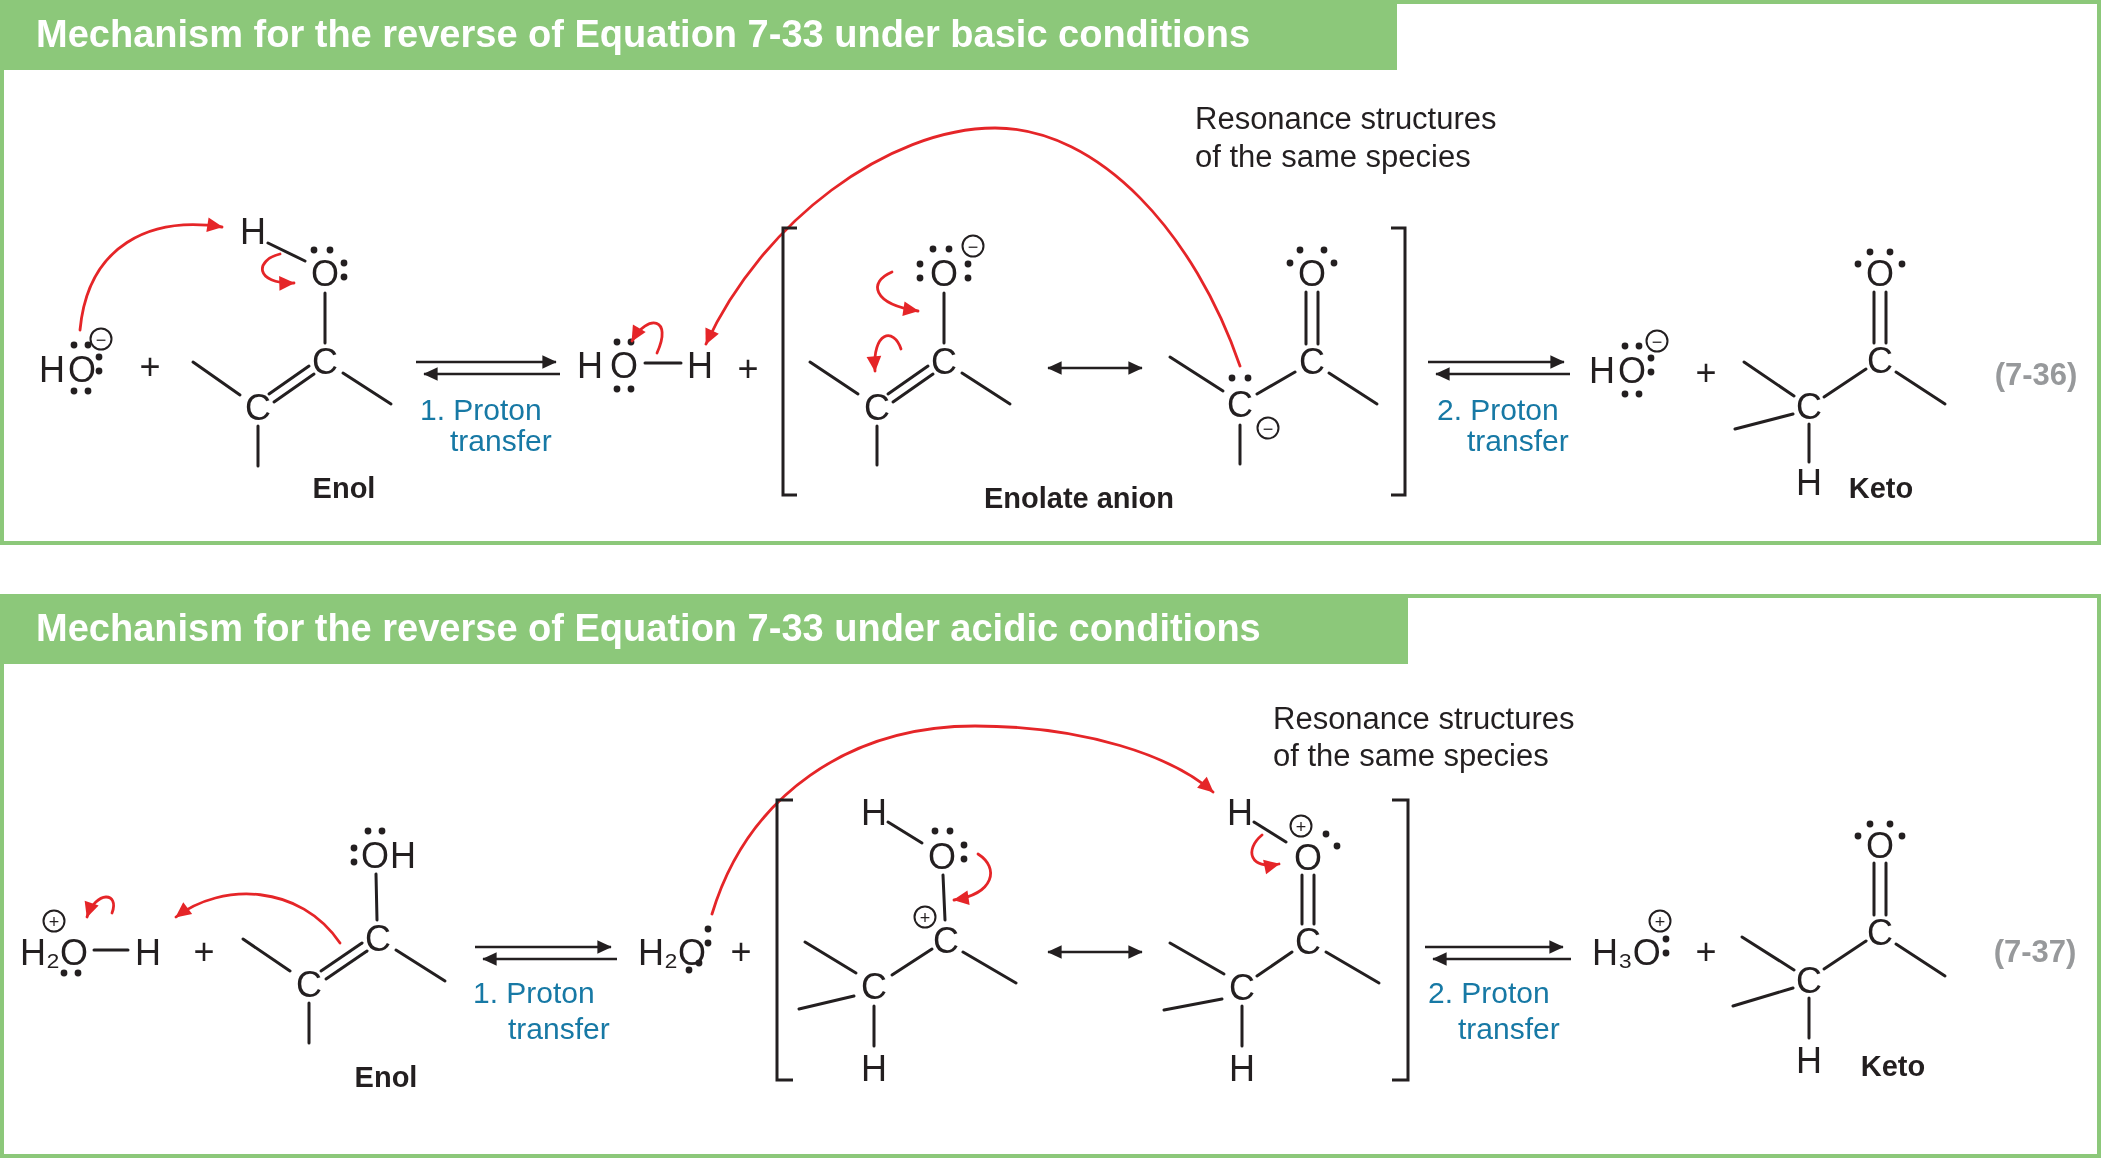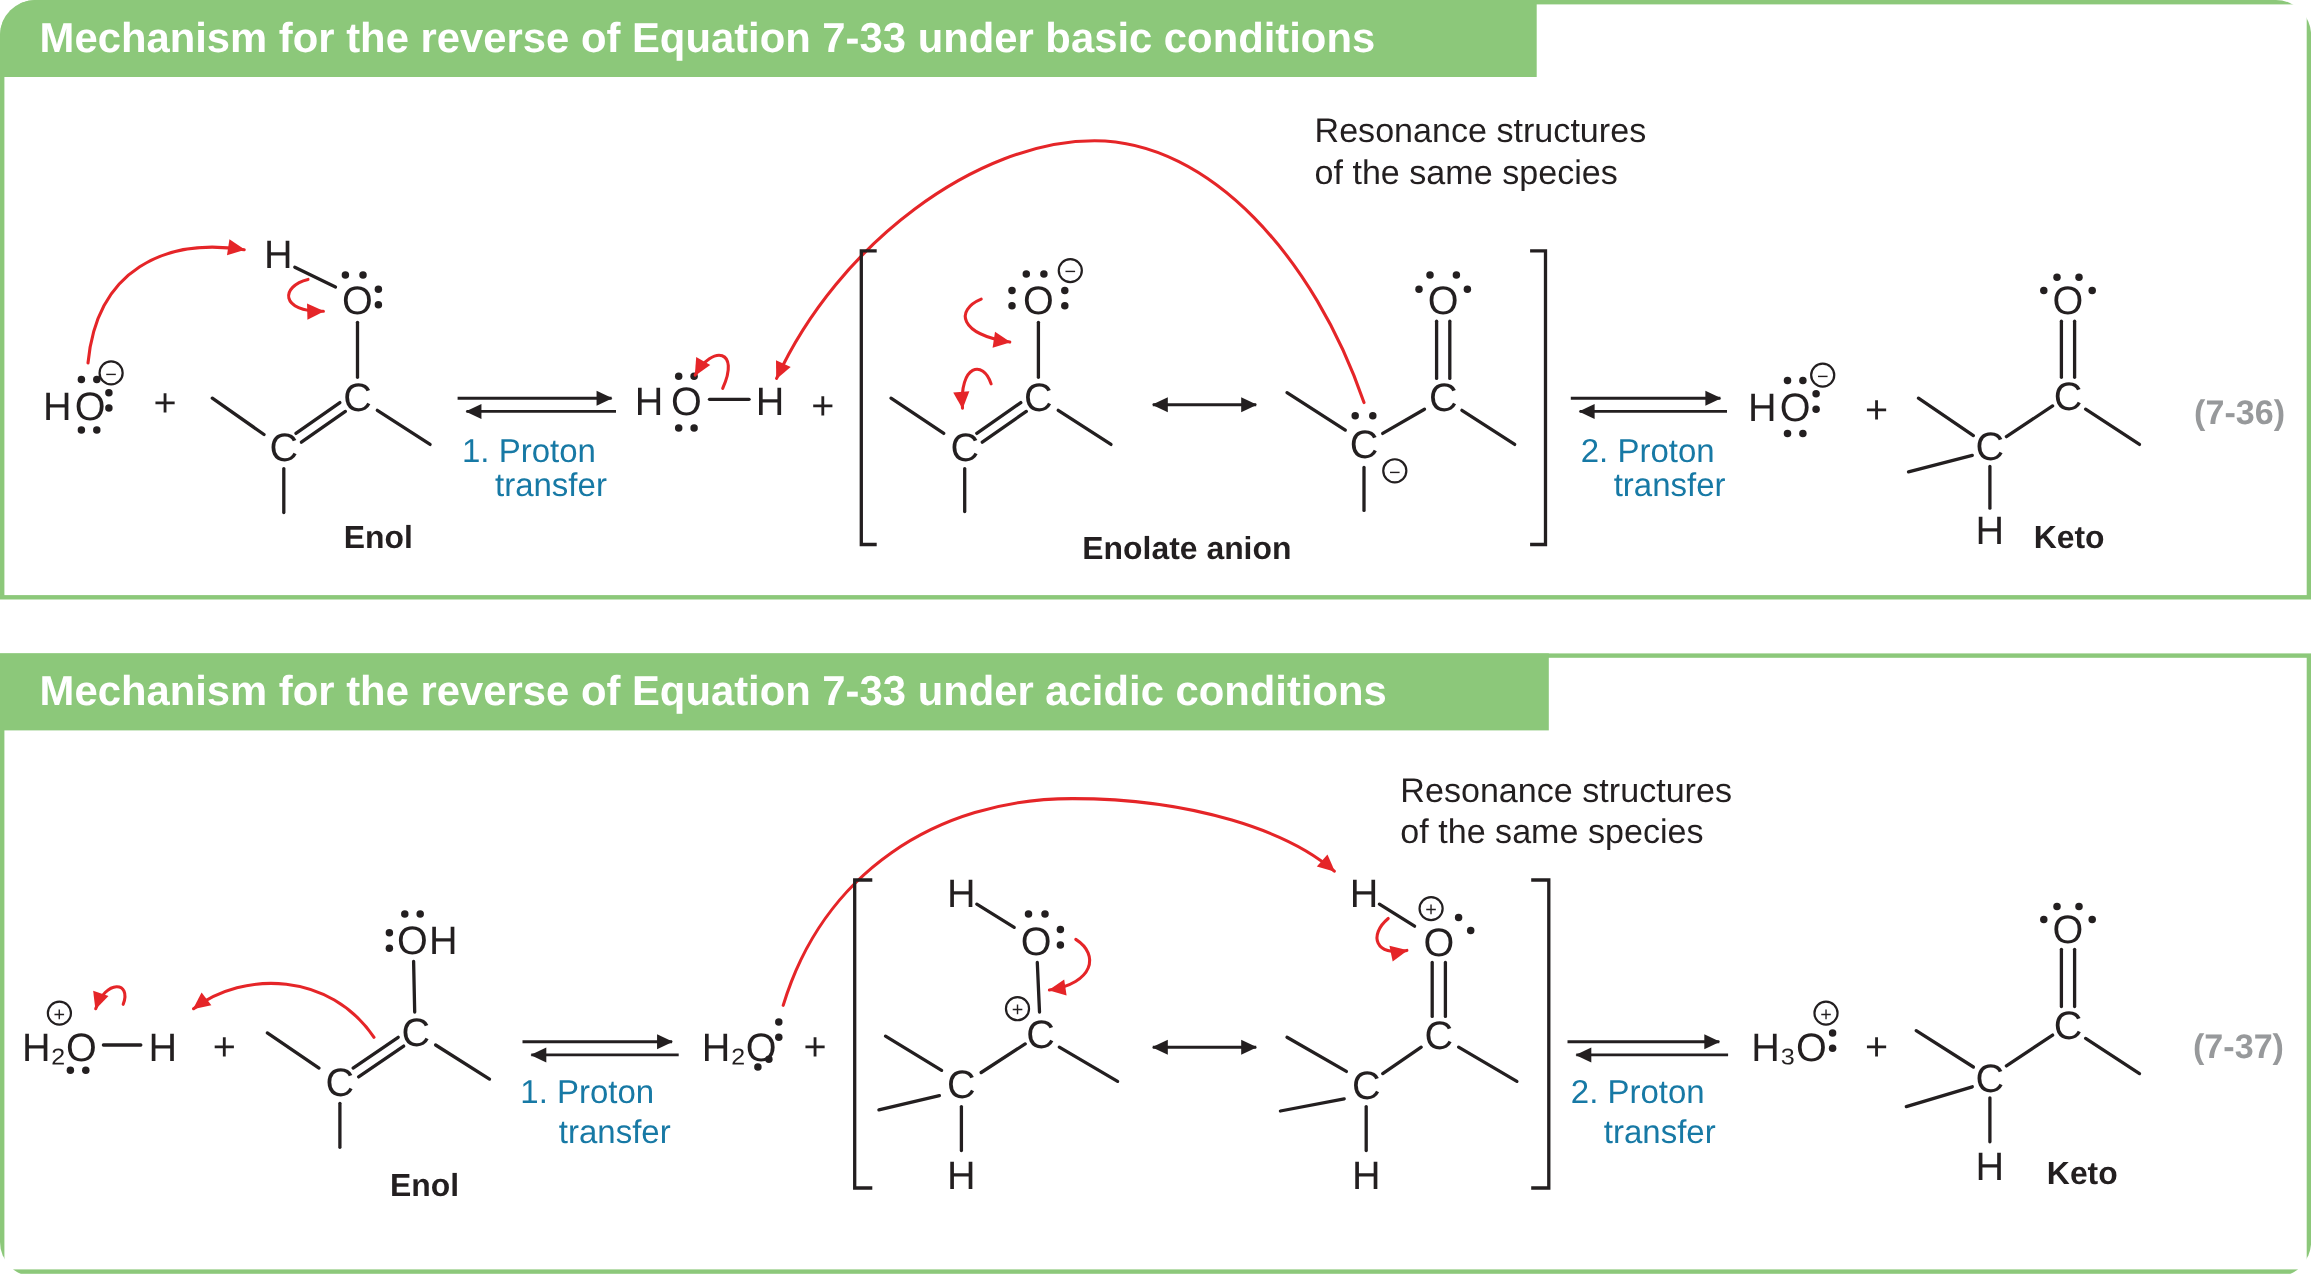--- a/index.html
+++ b/index.html
@@ -1,16 +1,16 @@
 <!DOCTYPE html>
 <html><head>
 <meta charset="utf-8">
 <style>
   html,body{margin:0;padding:0;background:#ffffff;}
-  #fig{position:relative;width:2101px;height:1161px;background:#ffffff;overflow:hidden;border-radius:32px;}
+  #fig{position:relative;width:2101px;height:1161px;background:#ffffff;overflow:hidden;}
   svg{display:block;}
   text{font-family:"Liberation Sans","DejaVu Sans",sans-serif;fill:#231f20;}
   .title{font-size:38px;font-weight:bold;fill:#ffffff;}
   .atom{font-size:36px;text-anchor:middle;}
   .formula{font-size:36px;}
   .lbl{font-size:29px;font-weight:bold;text-anchor:middle;}
   .step{font-size:30px;fill:#1779a5;}
   .note{font-size:31px;}
   .eq{font-size:31px;font-weight:bold;fill:#97999b;text-anchor:middle;}
   .chg{font-size:18px;text-anchor:middle;}

